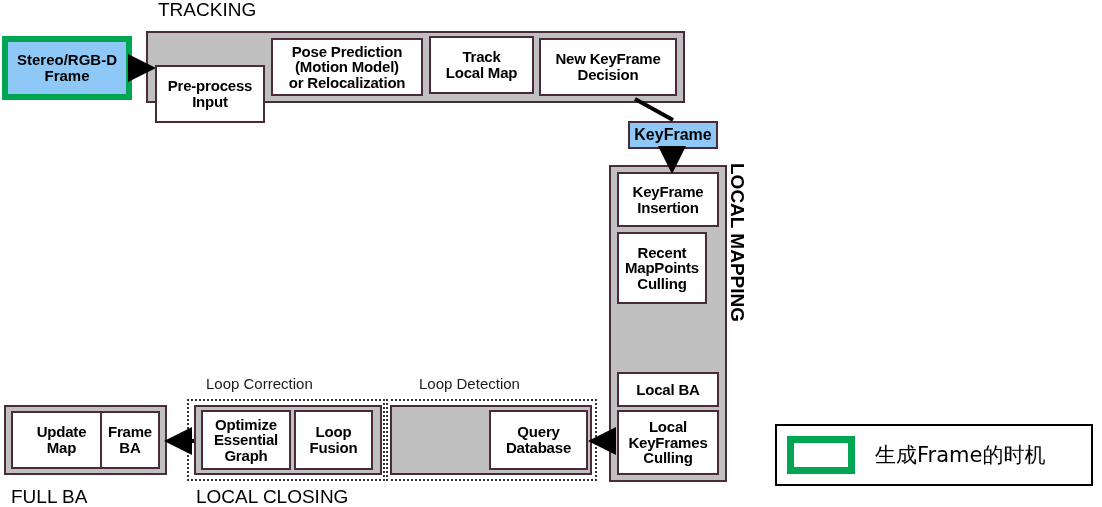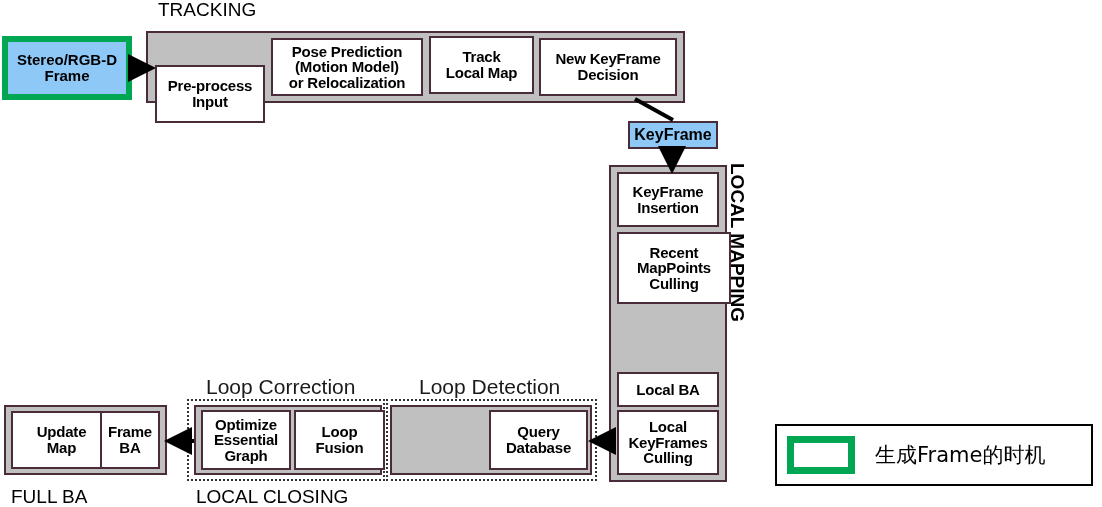--- a/index.html
+++ b/index.html
@@ -45,21 +45,21 @@
   .caption{
     position:absolute;
     font-weight:normal;
     font-size:19px;
     letter-spacing:0px;
     white-space:nowrap;
   }
   .subcaption{
     position:absolute;
     font-weight:normal;
-    font-size:21px;
+    font-size:15px;
     white-space:nowrap;
     color:#1a1a1a;
   }
 
   .vcaption{
     position:absolute;
     font-weight:bold;
     font-size:19px;
     white-space:nowrap;
     transform-origin:left top;
@@ -144,21 +144,21 @@
   </div>
 
   <div class="group" style="left:609px;top:165px;width:118px;height:317px;"></div>
 
   <div class="vcaption" style="left:748px;top:163px;">LOCAL MAPPING</div>
 
   <div class="node" style="left:617px;top:172px;width:102px;height:55px;">
     <span style="white-space:pre-line;">KeyFrame
 Insertion</span>
   </div>
-  <div class="node" style="left:617px;top:232px;width:114px;height:72px;text-align:center;">
+  <div class="node" style="left:617px;top:232px;width:90px;height:72px;text-align:center;">
     <span style="white-space:pre-line;">Recent
 MapPoints
 Culling</span>
   </div>
   <div class="node" style="left:617px;top:372px;width:102px;height:35px;">
     <span style="white-space:pre-line;">Local BA</span>
   </div>
   <div class="node" style="left:617px;top:410px;width:102px;height:65px;">
     <span style="white-space:pre-line;">Local
 KeyFrames
@@ -172,21 +172,21 @@
   <div class="dotted" style="left:386px;top:399px;width:211px;height:82px;"></div>
 
   <div class="group" style="left:194px;top:405px;width:188px;height:70px;"></div>
   <div class="group" style="left:390px;top:405px;width:202px;height:70px;"></div>
 
   <div class="node" style="left:201px;top:410px;width:90px;height:60px;">
     <span style="white-space:pre-line;">Optimize
 Essential
 Graph</span>
   </div>
-  <div class="node" style="left:294px;top:410px;width:91px;height:60px;">
+  <div class="node" style="left:294px;top:410px;width:79px;height:60px;">
     <span style="white-space:pre-line;">Loop
 Fusion</span>
   </div>
   <div class="node" style="left:489px;top:410px;width:99px;height:60px;">
     <span style="white-space:pre-line;">Query
 Database</span>
   </div>
 
   <div class="caption" style="left:196px;top:486px;">LOCAL CLOSING</div>
 

